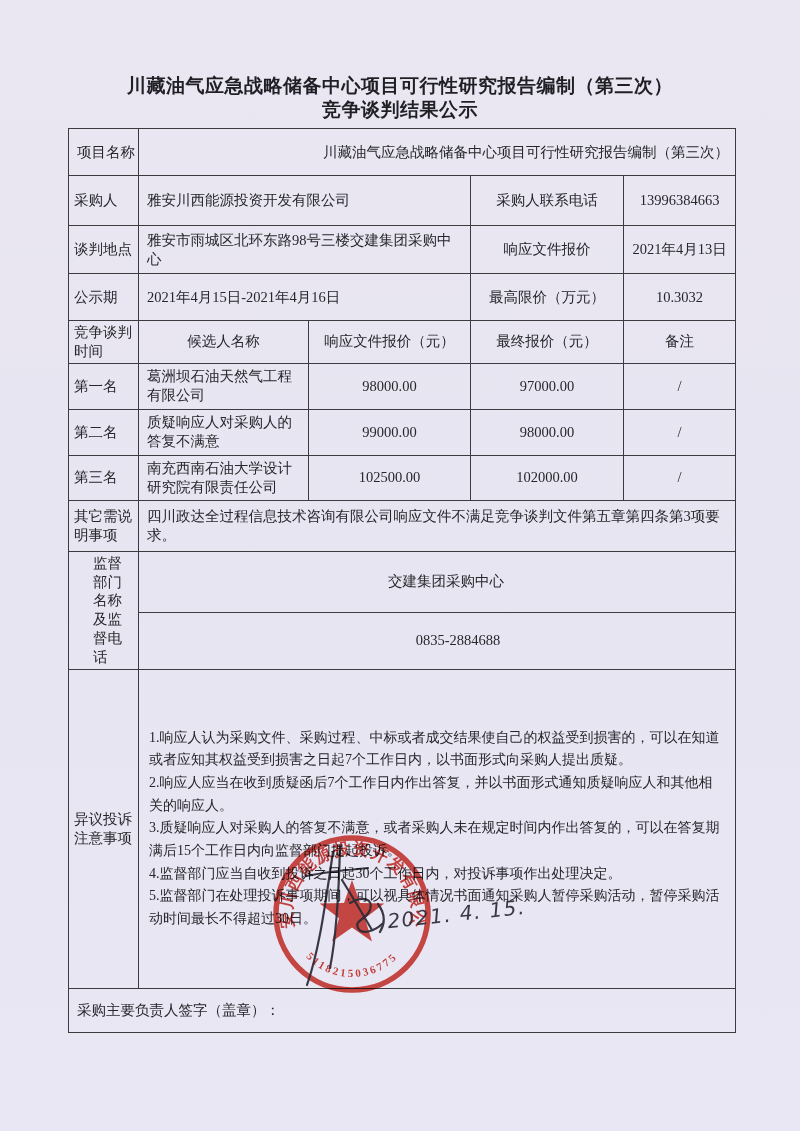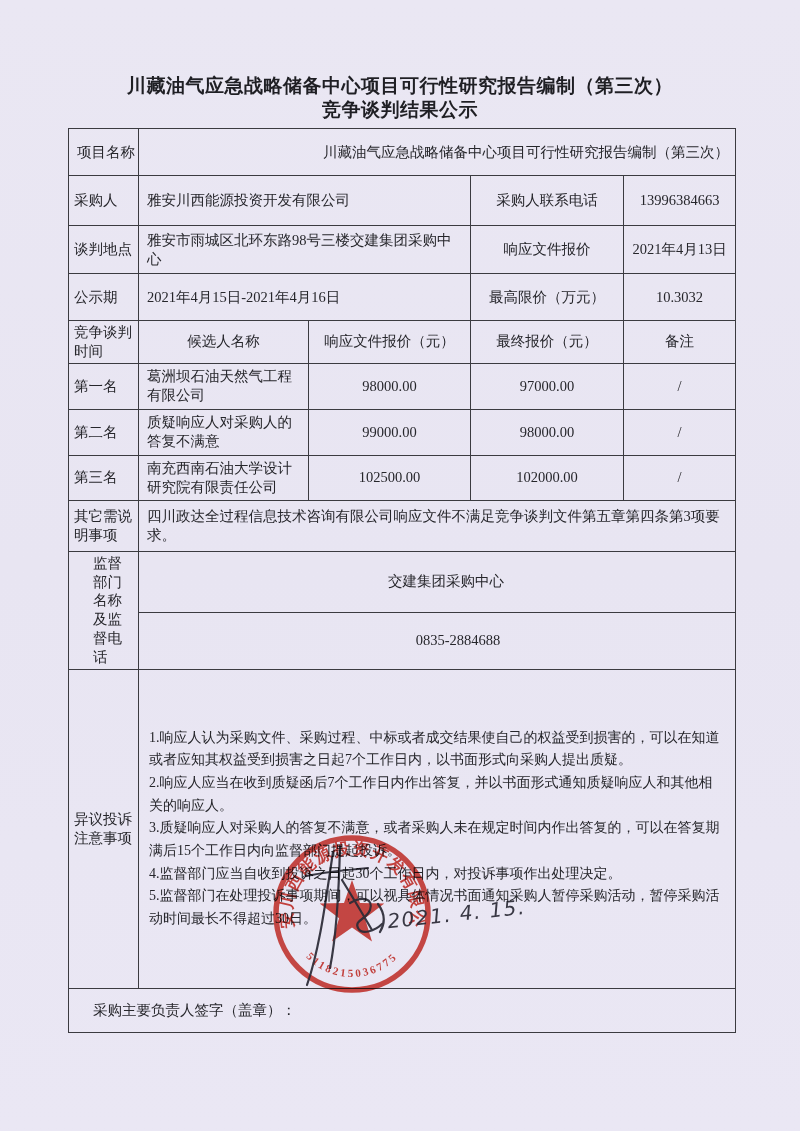--- a/index.html
+++ b/index.html
@@ -34,21 +34,21 @@
   td.val{text-align:left;padding-left:8px;}
   tr.r1 td{height:42px;text-align:right;} tr.r2 td{height:45px;} tr.r3 td{height:43px;}
   tr.r4 td{height:42px;} tr.r5 td{height:37px;} tr.r6 td{height:41px;}
   tr.r7 td{height:41px;} tr.r8 td{height:40px;} tr.r9 td{height:46px;margin-left:35px;}
   tr.r10a td{height:39px;padding-left:24px;} tr.r10b td{height:36px;padding-left:48px;}
   tr.r11 td{height:298px;} tr.r12 td{height:39px;}
   td.objection-body{
     vertical-align:middle;text-align:left;
     padding:10px 12px 10px 10px;line-height:1.62;font-size:14px;
   }
-  td.sig{padding-left:24px;font-size:14.5px;}
+  td.sig{padding-left:8px;font-size:14.5px;}
   .seal-svg{position:absolute;left:250px;top:808px;mix-blend-mode:multiply;}
   .seal-arc-text{font-family:"Liberation Serif","DejaVu Serif",serif;font-weight:bold;}
 </style>
 </head>
 <body>
 
 <div class="page">
 
   <div class="title">
     <div>川藏油气应急战略储备中心项目可行性研究报告编制（第三次）</div>

